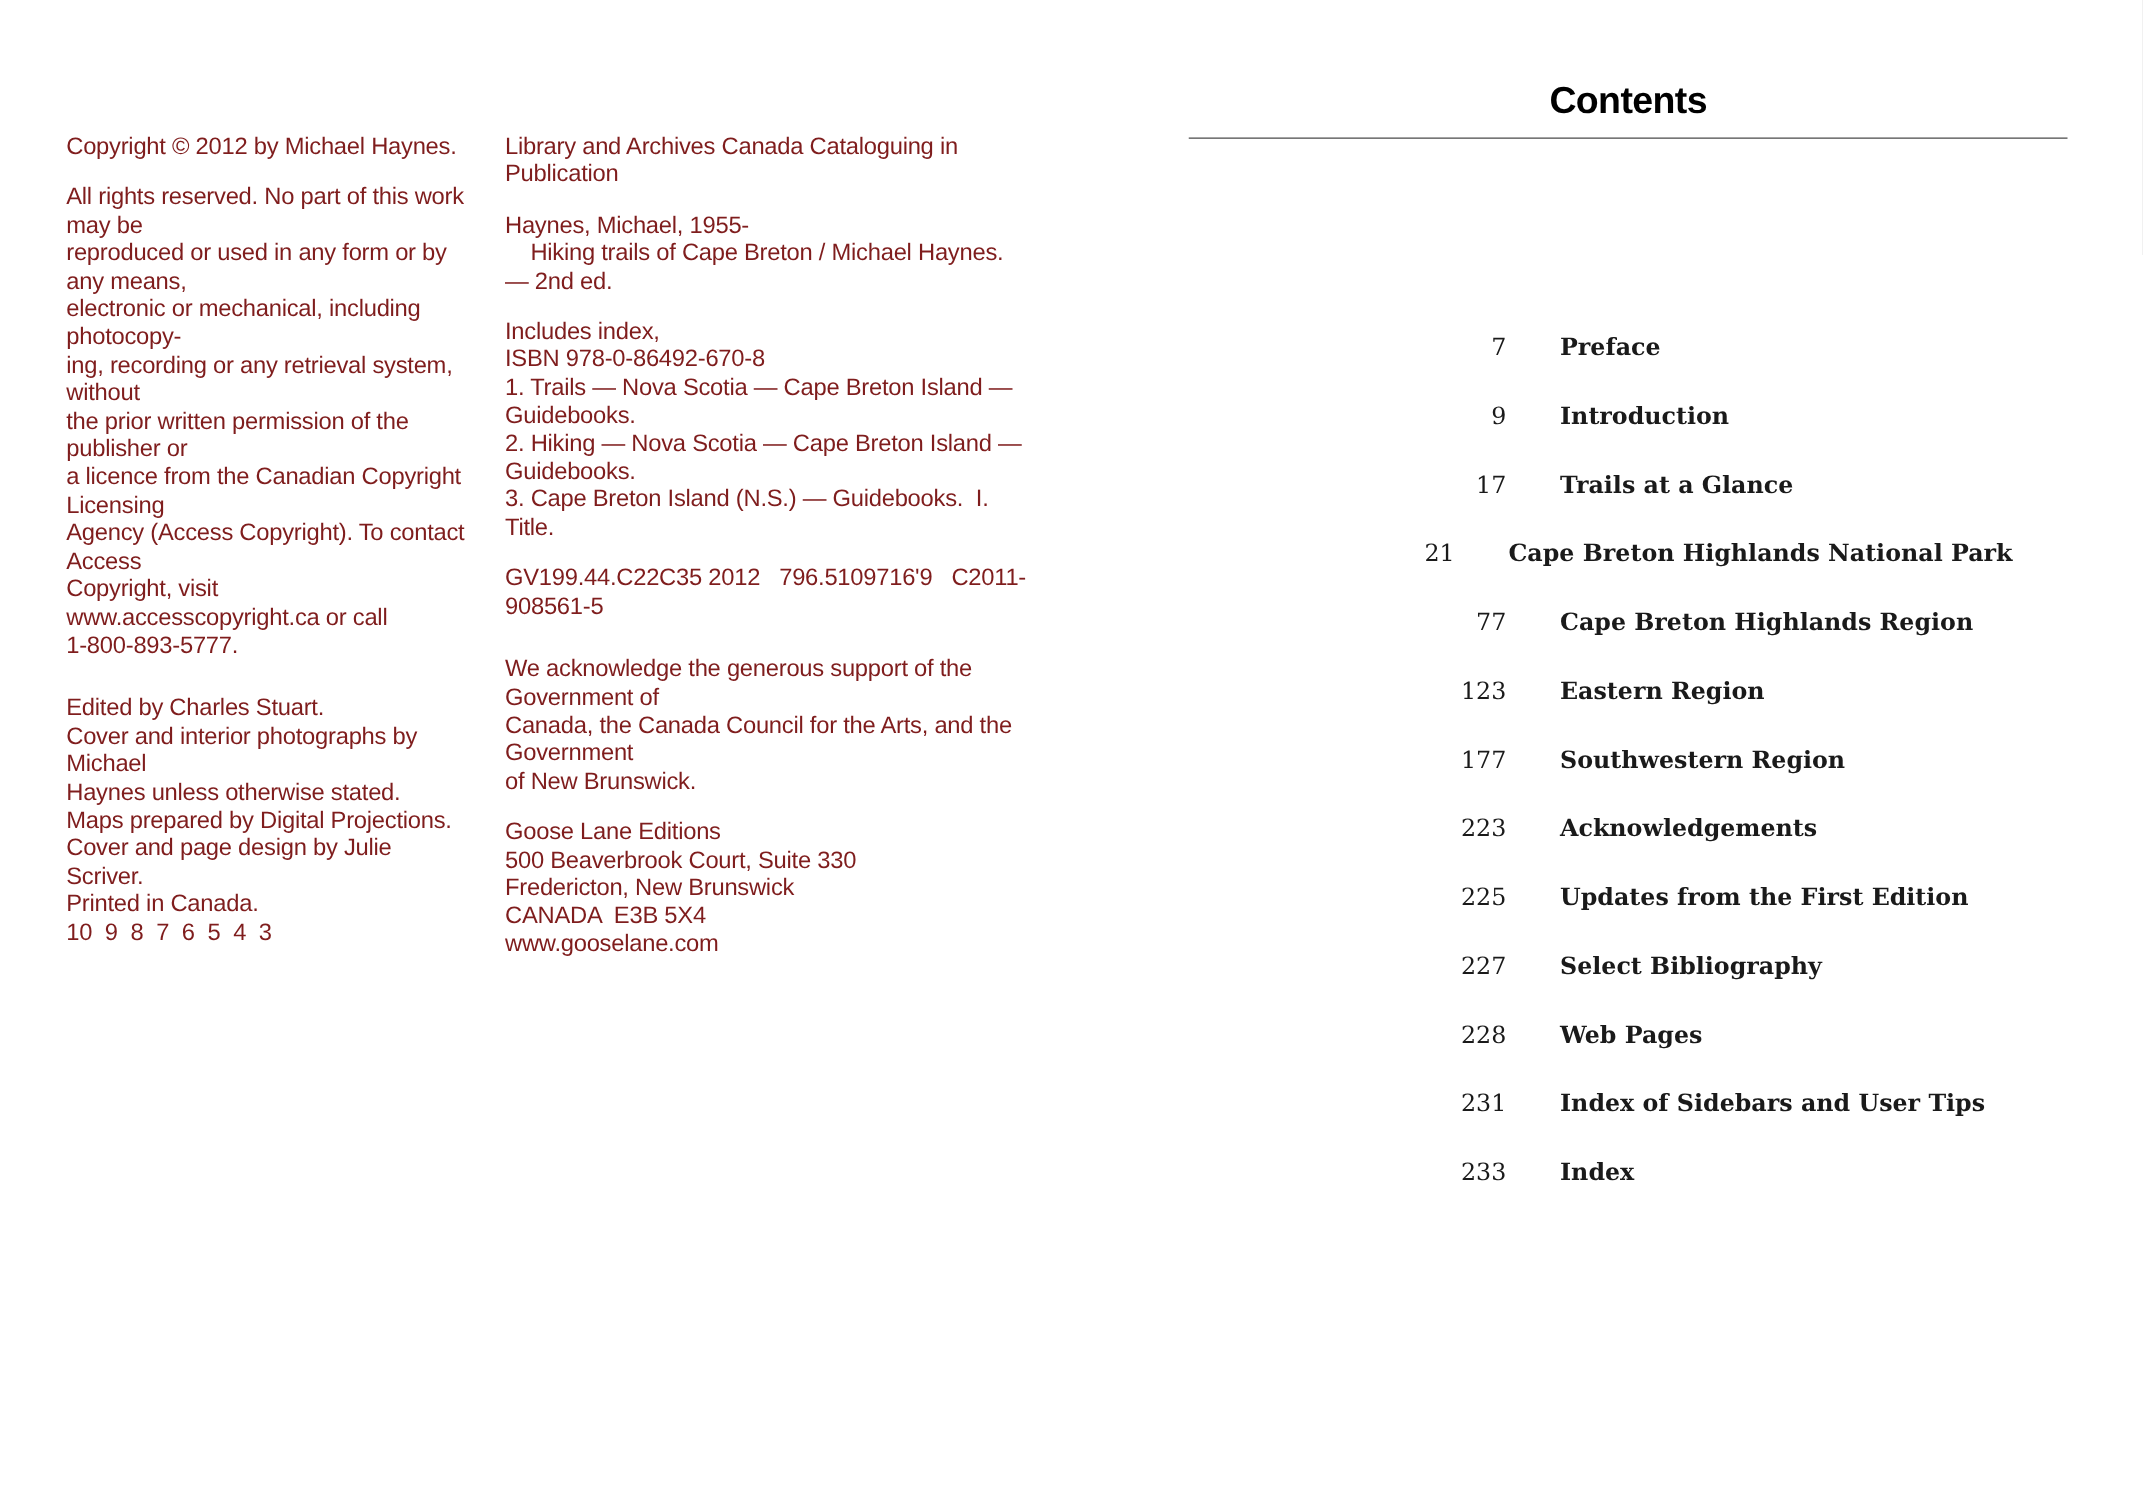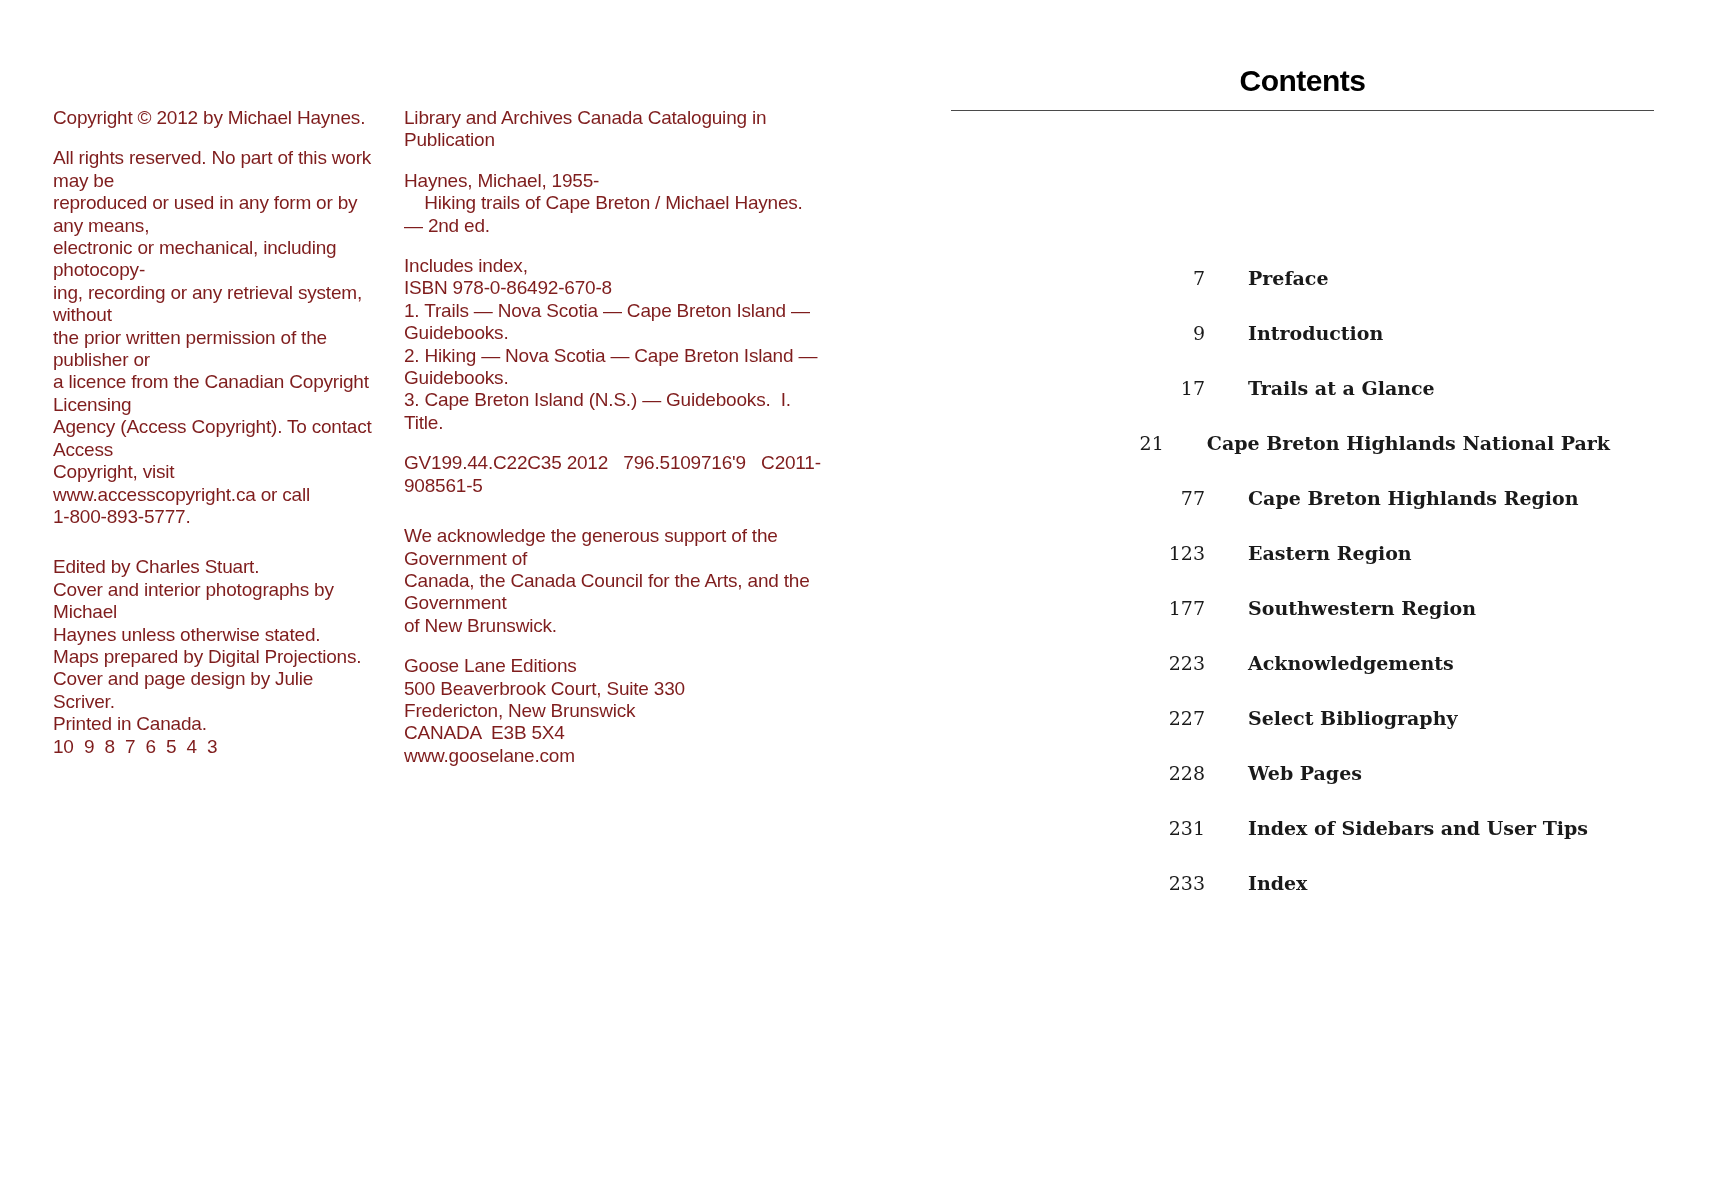--- a/index.html
+++ b/index.html
@@ -155,20 +155,24 @@
     </div>
     <div class="toc-row">
       <span class="toc-num">177</span>
       <span class="toc-label">Southwestern Region</span>
     </div>
     <div class="toc-row">
       <span class="toc-num">223</span>
       <span class="toc-label">Acknowledgements</span>
     </div>
     <div class="toc-row">
+      <span class="toc-num">225</span>
+      <span class="toc-label">Updates from the First Edition</span>
+    </div>
+    <div class="toc-row">
       <span class="toc-num">227</span>
       <span class="toc-label">Select Bibliography</span>
     </div>
     <div class="toc-row">
       <span class="toc-num">228</span>
       <span class="toc-label">Web Pages</span>
     </div>
     <div class="toc-row">
       <span class="toc-num">231</span>
       <span class="toc-label">Index of Sidebars and User Tips</span>

